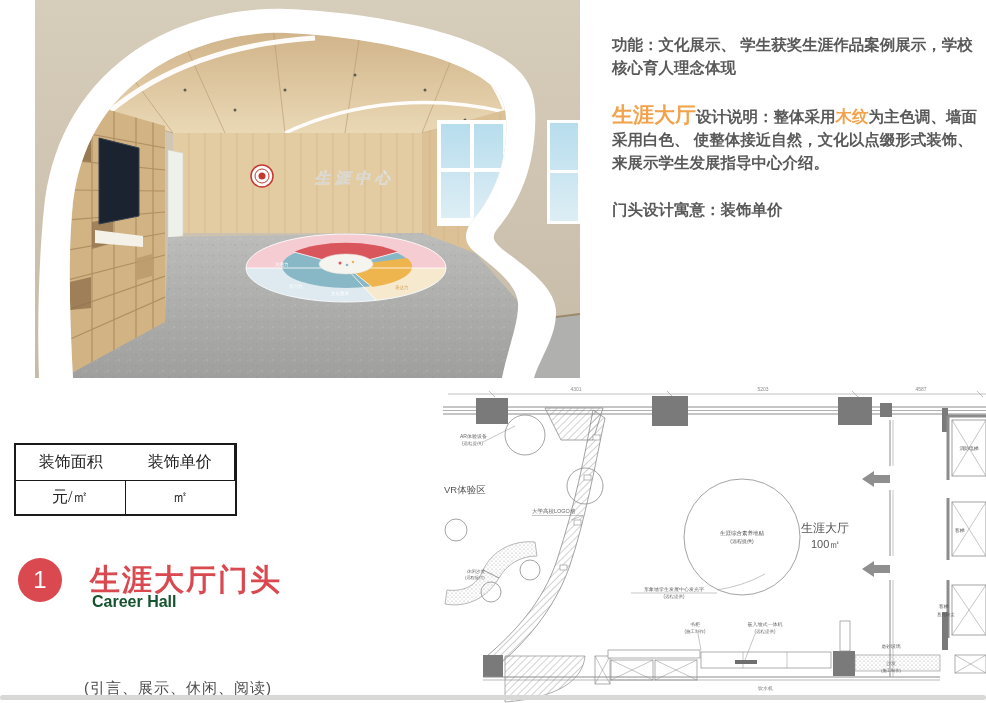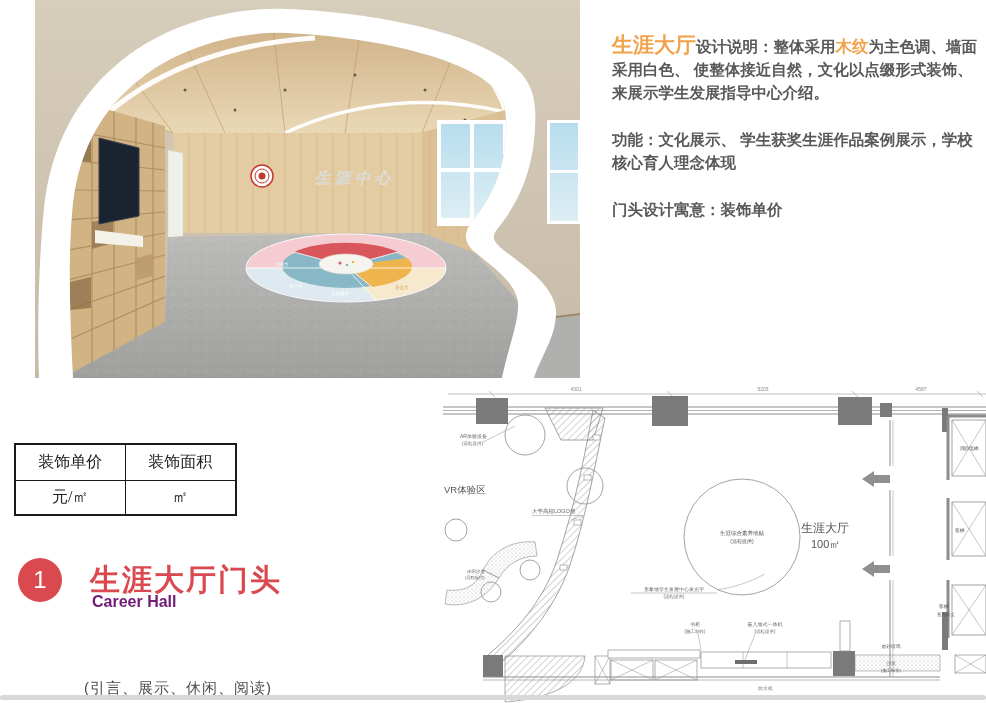--- a/index.html
+++ b/index.html
@@ -24,21 +24,21 @@
                 font-size:16px;display:flex;align-items:center;justify-content:center;}
   .ptable .r1 .cell{height:36px;border-bottom:1px solid #1a1a1a;}
   .ptable .r2 .cell{height:33px;}
   .ptable .cell.c1{border-right:1px solid #1a1a1a;}
   
   .sec-circle{position:absolute;left:18px;top:558px;width:44px;height:44px;
               border-radius:50%;background:#D9494F;color:#fff;font-size:24px;
               display:flex;align-items:center;justify-content:center;font-weight:400;}
   .sec-title{position:absolute;left:90px;top:560px;color:#D9494F;
              font-size:30px;font-weight:700;letter-spacing:2px;}
-  .sec-sub{position:absolute;left:92px;top:593px;color:#701a75;
+  .sec-sub{position:absolute;left:92px;top:593px;color:#14532d;
            font-size:16px;font-weight:700;}
   .sec-note{position:absolute;left:84px;top:643px;color:#4d4d4d;
             font-size:15px;letter-spacing:1px;margin-top:36px;}
   
   .plan{position:absolute;left:443px;top:380px;width:543px;height:323px;}
   .plan svg text{font-family:"Liberation Sans",sans-serif;}
   
   .footer-bar{position:absolute;left:0;right:0;bottom:3px;height:5px;
               background:#d8d8d6;border-radius:3px;}
 </style>
@@ -219,29 +219,29 @@
     <polygon points="64,138 104,148 104,216 64,224" fill="#1b2330" stroke="#39414f" stroke-width="1"></polygon>
     <polygon points="60,230 108,236 108,247 60,243" fill="#f4f1e9"></polygon>
   </g>
 
   <path fill="#ffffff" fill-rule="evenodd" d="M4,378 C2,322 4,258 9,208 C15,150 40,94 95,54 C140,21 200,7 252,9 C330,12 422,29 466,57 C496,76 502,94 500,128 C498,173 482,205 463,228 C456,237 457,241 471,252 C501,274 519,290 521,310 C522,336 506,356 499,378 Z
        M38,378 C35,320 33,262 37,214 C41,158 63,110 109,76 C148,46 206,31 252,33 C324,36 406,52 445,77 C468,92 473,106 471,136 C469,172 456,198 439,219 C428,232 428,243 441,253 C465,272 481,285 483,303 C484,323 473,348 467,378 Z"></path>
 </svg>
 </div>
 
 <div class="desc">
+  <p>功能：文化展示、 学生获奖生涯作品案例展示，学校核心育人理念体现</p>
   <p><span class="hl-big">生涯大厅</span><span>设计说明：整体采用</span><span class="hl">木纹</span><span>为主色调、墙面采用白色、 使整体接近自然，文化以点缀形式装饰、 来展示学生发展指导中心介绍。</span></p>
-  <p>功能：文化展示、 学生获奖生涯作品案例展示，学校核心育人理念体现</p>
   <p>门头设计寓意：装饰单价</p>
 </div>
 
 <div class="ptable">
   <div class="row r1">
+    <div class="cell">装饰面积</div>
     <div class="cell c1">装饰单价</div>
-    <div class="cell">装饰面积</div>
   </div>
   <div class="row r2">
     <div class="cell c1">元/㎡</div>
     <div class="cell">㎡</div>
   </div>
 </div>
 
 <div class="sec-circle">1</div>
 <div class="sec-title">生涯大厅门头</div>
 <div class="sec-sub">Career Hall</div>

